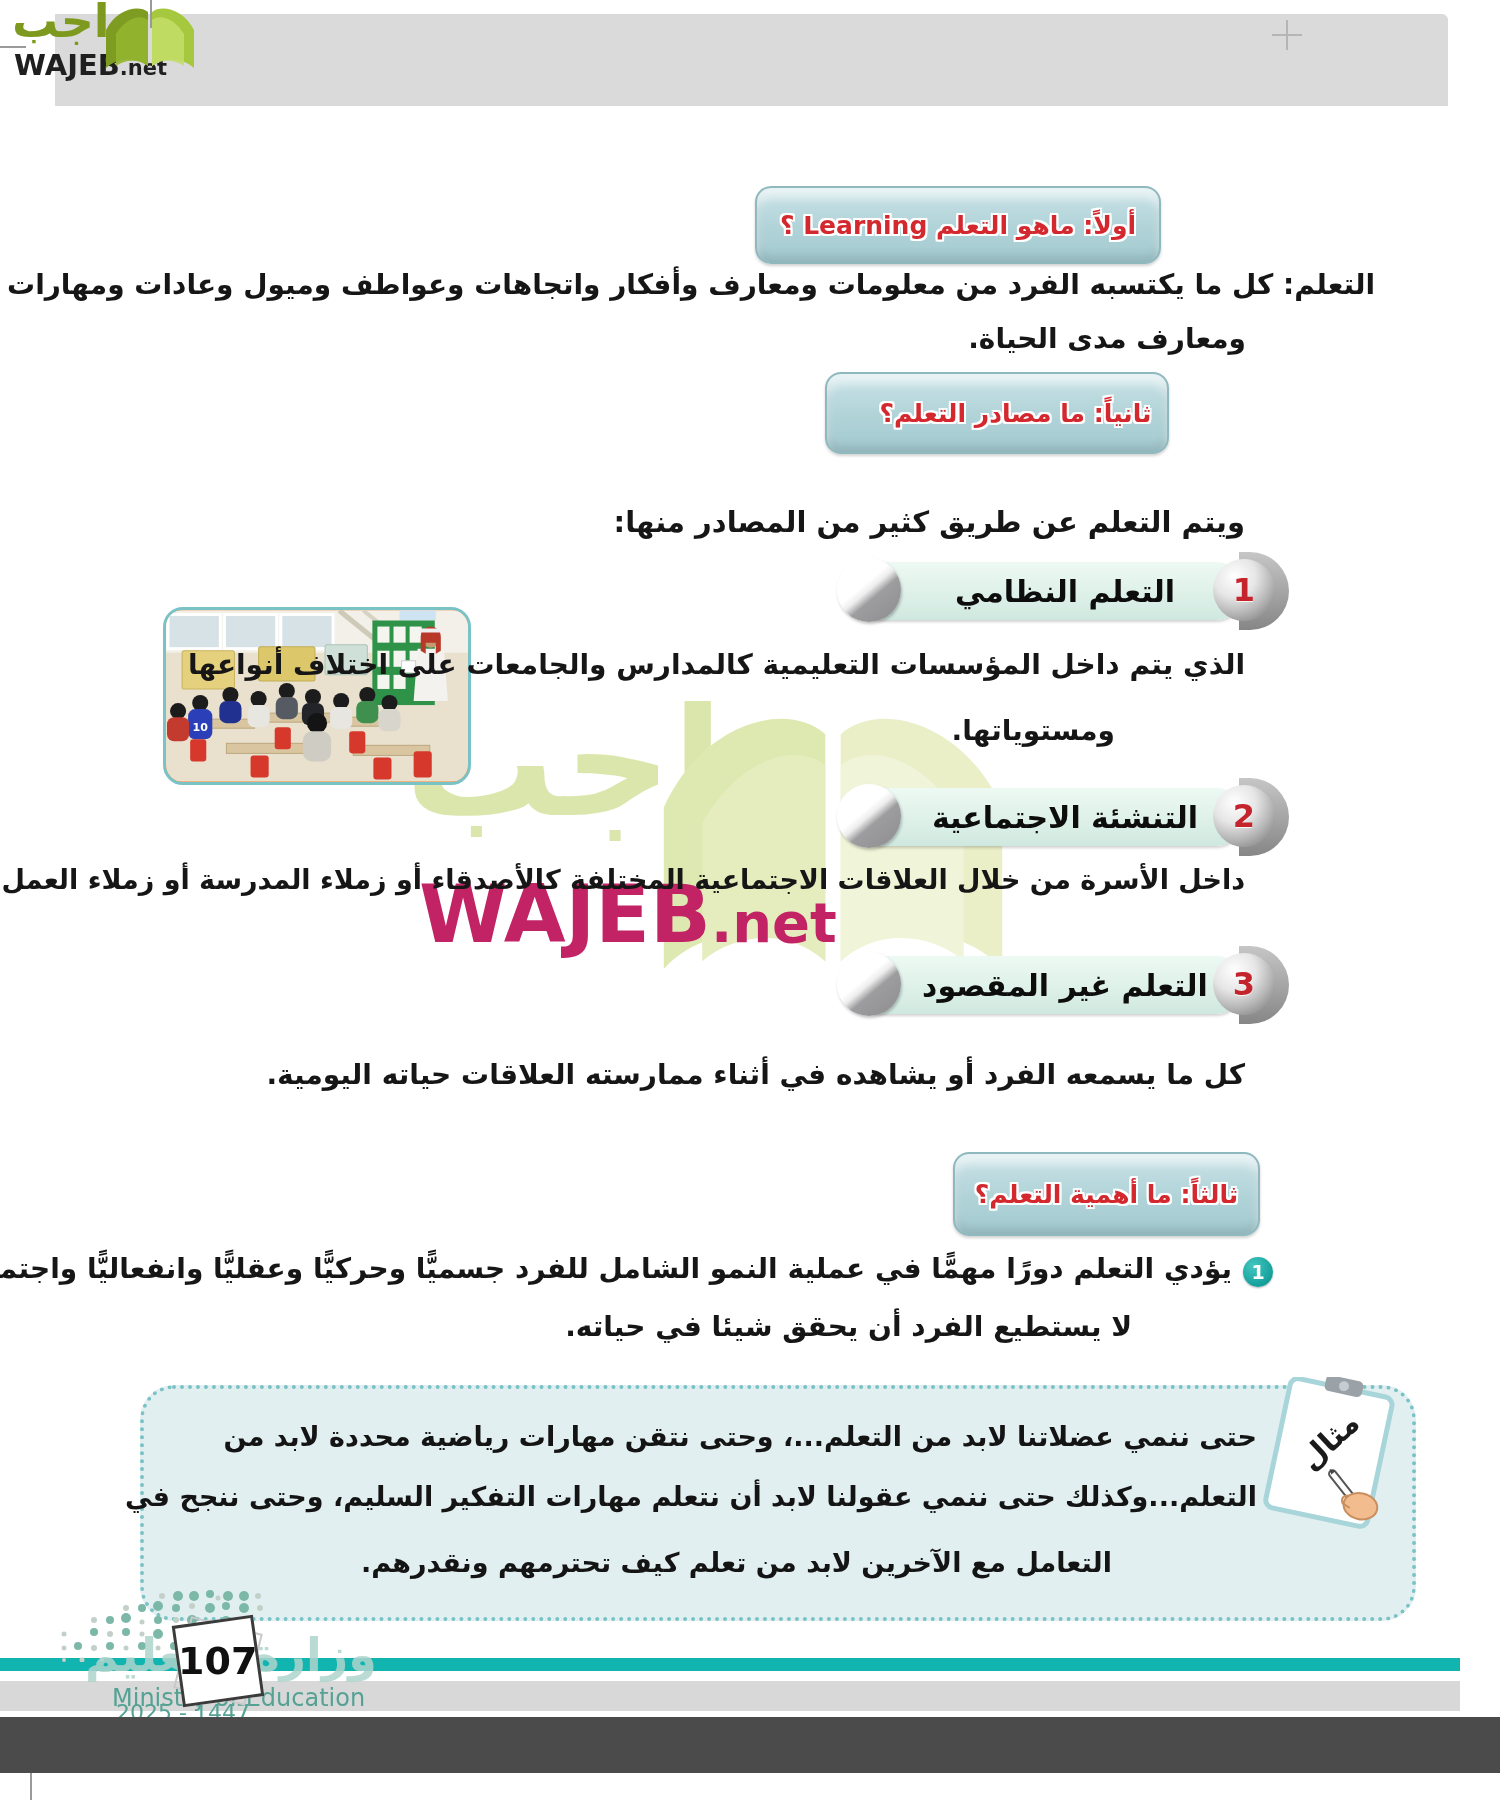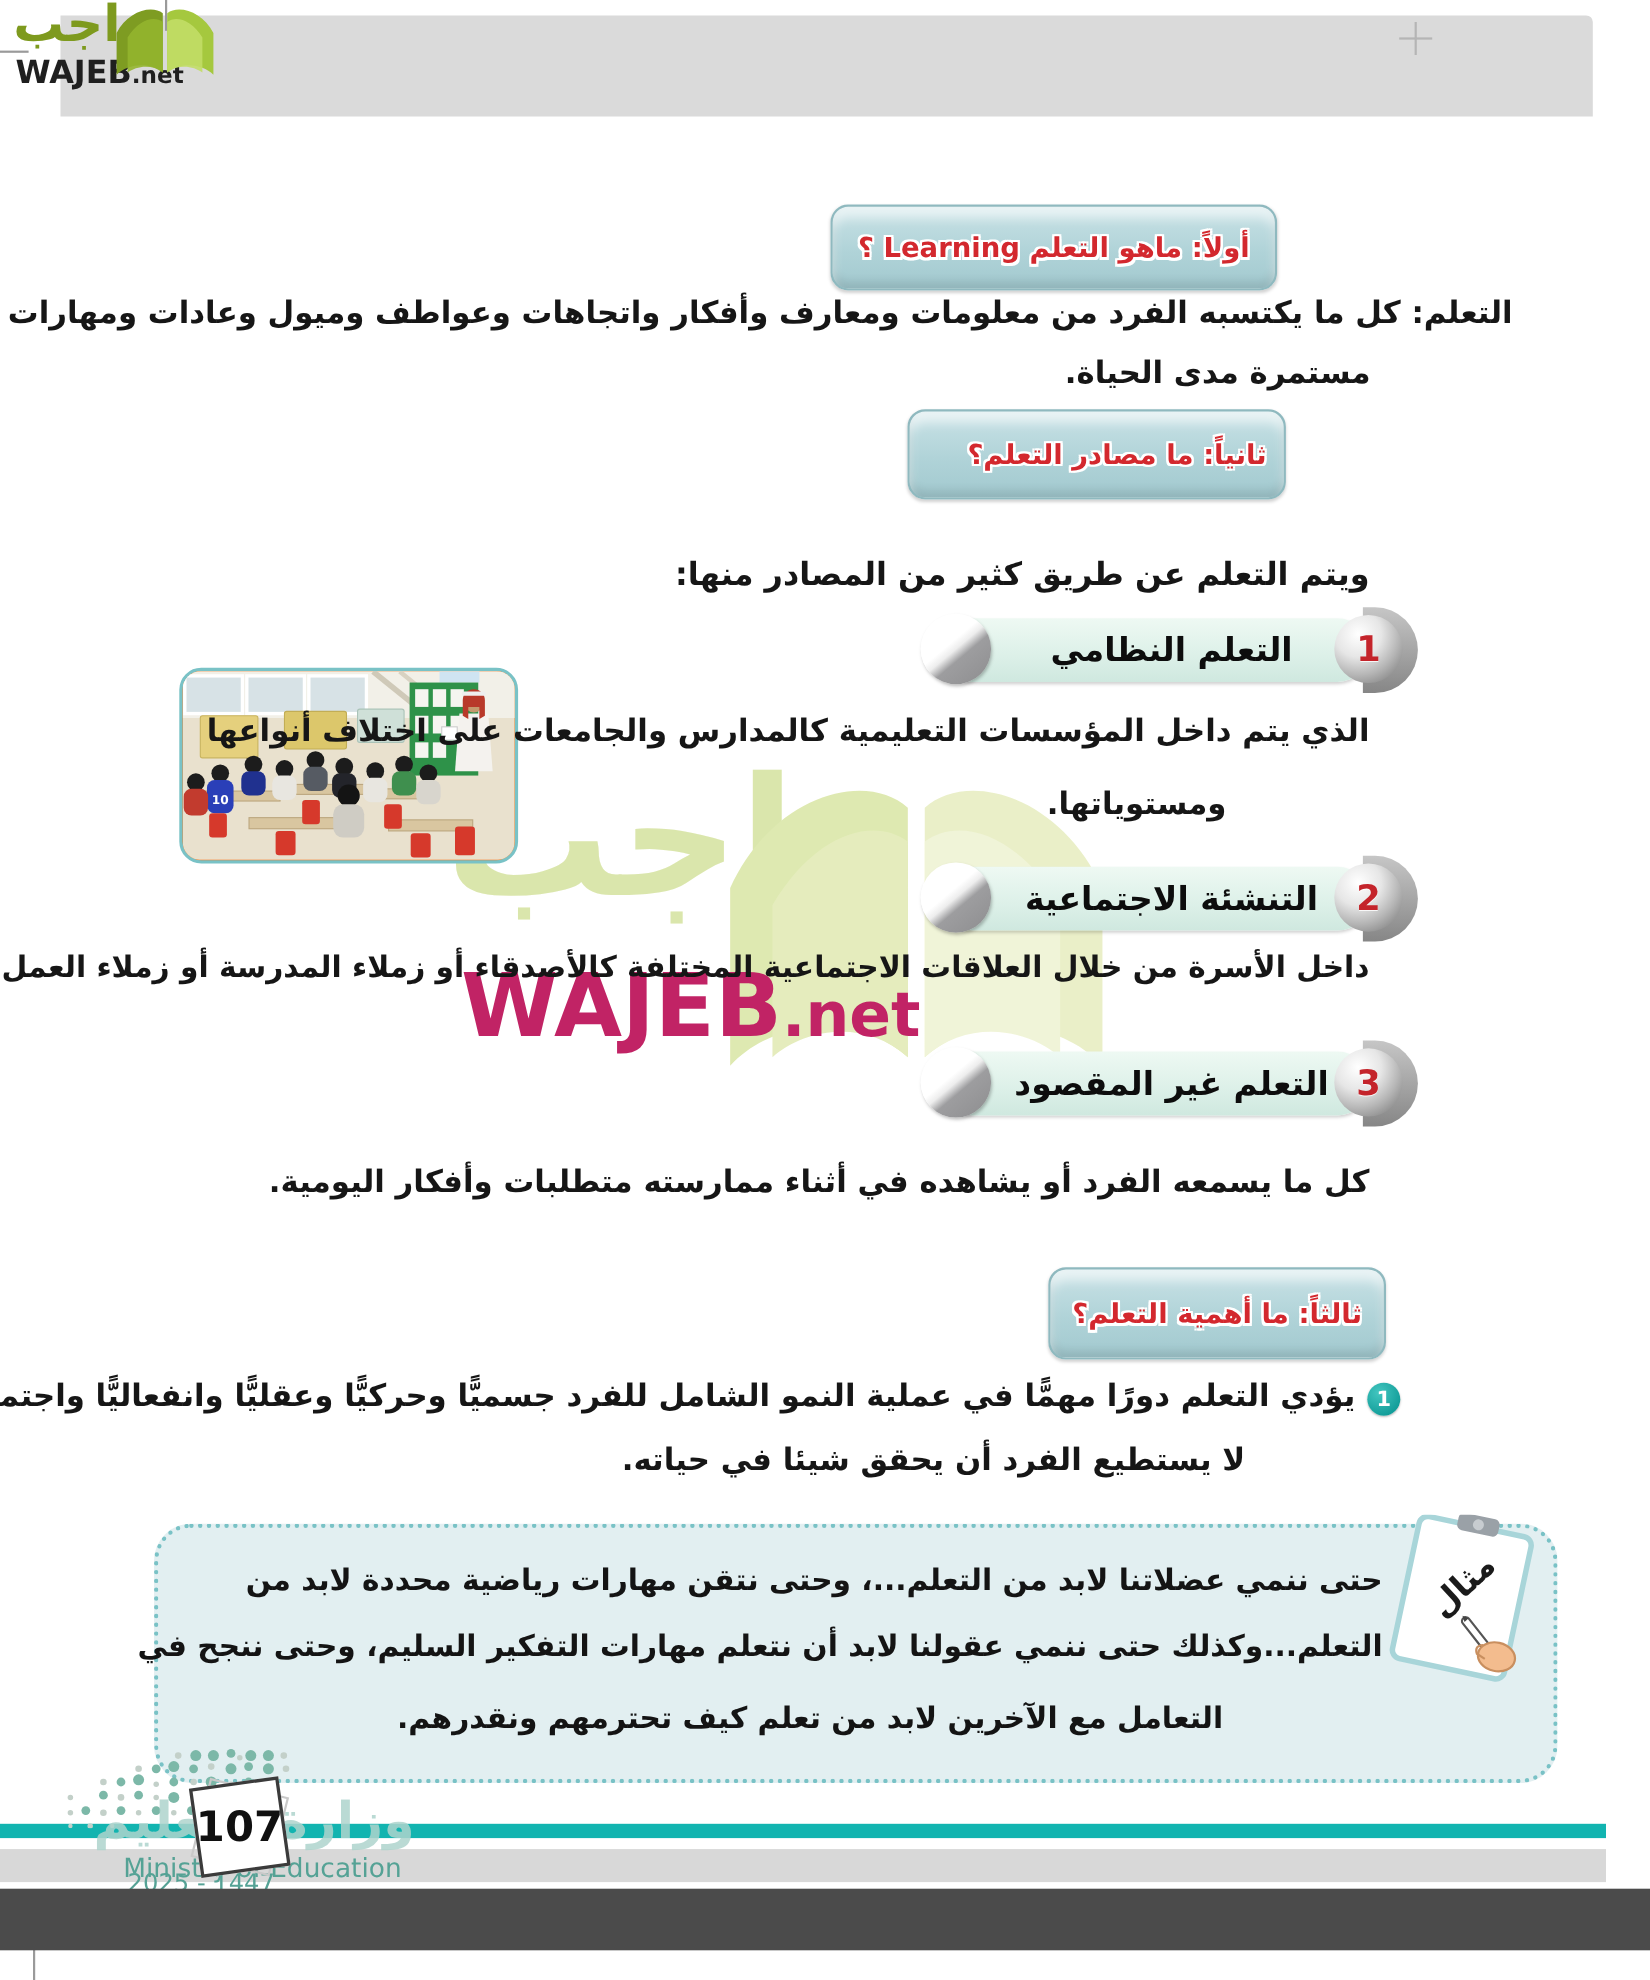--- a/index.html
+++ b/index.html
@@ -116,21 +116,21 @@
     <div class="en"><span class="big">WAJEB</span><span class="small">.net</span></div>
   </div>
 
   <div class="content">
 
     <div class="hbox" style="left:755px;top:186px;width:402px;height:74px;">
       <span class="t">أولاً: ماهو التعلم Learning ؟</span>
     </div>
 
     <div class="line" style="right:125px;top:268px;">التعلم: كل ما يكتسبه الفرد من معلومات ومعارف وأفكار واتجاهات وعواطف وميول وعادات ومهارات وهي عملية</div>
-    <div class="line" style="right:254px;top:322px;">مستمرة مدى الحياة.</div>
+    <div class="line" style="right:254px;top:322px;">ومعارف مدى الحياة.</div>
 
     <div class="hbox" style="left:825px;top:372px;width:303px;height:78px;padding-left:37px;">
       <span class="t">ثانياً: ما مصادر التعلم؟</span>
     </div>
 
     <div class="line" style="right:255px;top:505px;font-size:29px;">ويتم التعلم عن طريق كثير من المصادر منها:</div>
 
     <div class="src-item" style="left:855px;top:562px;width:390px;">
       <div class="cap-right"></div>
       <div class="bar">
@@ -233,21 +233,21 @@
 
     <div class="src-item" style="left:855px;top:956px;width:390px;">
       <div class="cap-right"></div>
       <div class="bar">
         <span class="bar-title">التعلم غير المقصود</span>
       </div>
       <div class="cap-left"></div>
       <div class="sphere">3</div>
     </div>
 
-    <div class="line" style="right:255px;top:1058px;">كل ما يسمعه الفرد أو يشاهده في أثناء ممارسته متطلبات وأفكار اليومية.</div>
+    <div class="line" style="right:255px;top:1058px;">كل ما يسمعه الفرد أو يشاهده في أثناء ممارسته العلاقات حياته اليومية.</div>
 
     <div class="hbox" style="left:953px;top:1152px;width:303px;height:80px;">
       <span class="t">ثالثاً: ما أهمية التعلم؟</span>
     </div>
 
     <div class="tdot" style="left:1243px;top:1257px;">1</div>
     <div class="line" style="right:268px;top:1252px;">يؤدي التعلم دورًا مهمًّا في عملية النمو الشامل للفرد جسميًّا وحركيًّا وعقليًّا وانفعاليًّا واجتماعيًّا، إذ بدونه</div>
     <div class="line" style="right:368px;top:1310px;">لا يستطيع الفرد أن يحقق شيئا في حياته.</div>
 
     <div class="ex-box">

